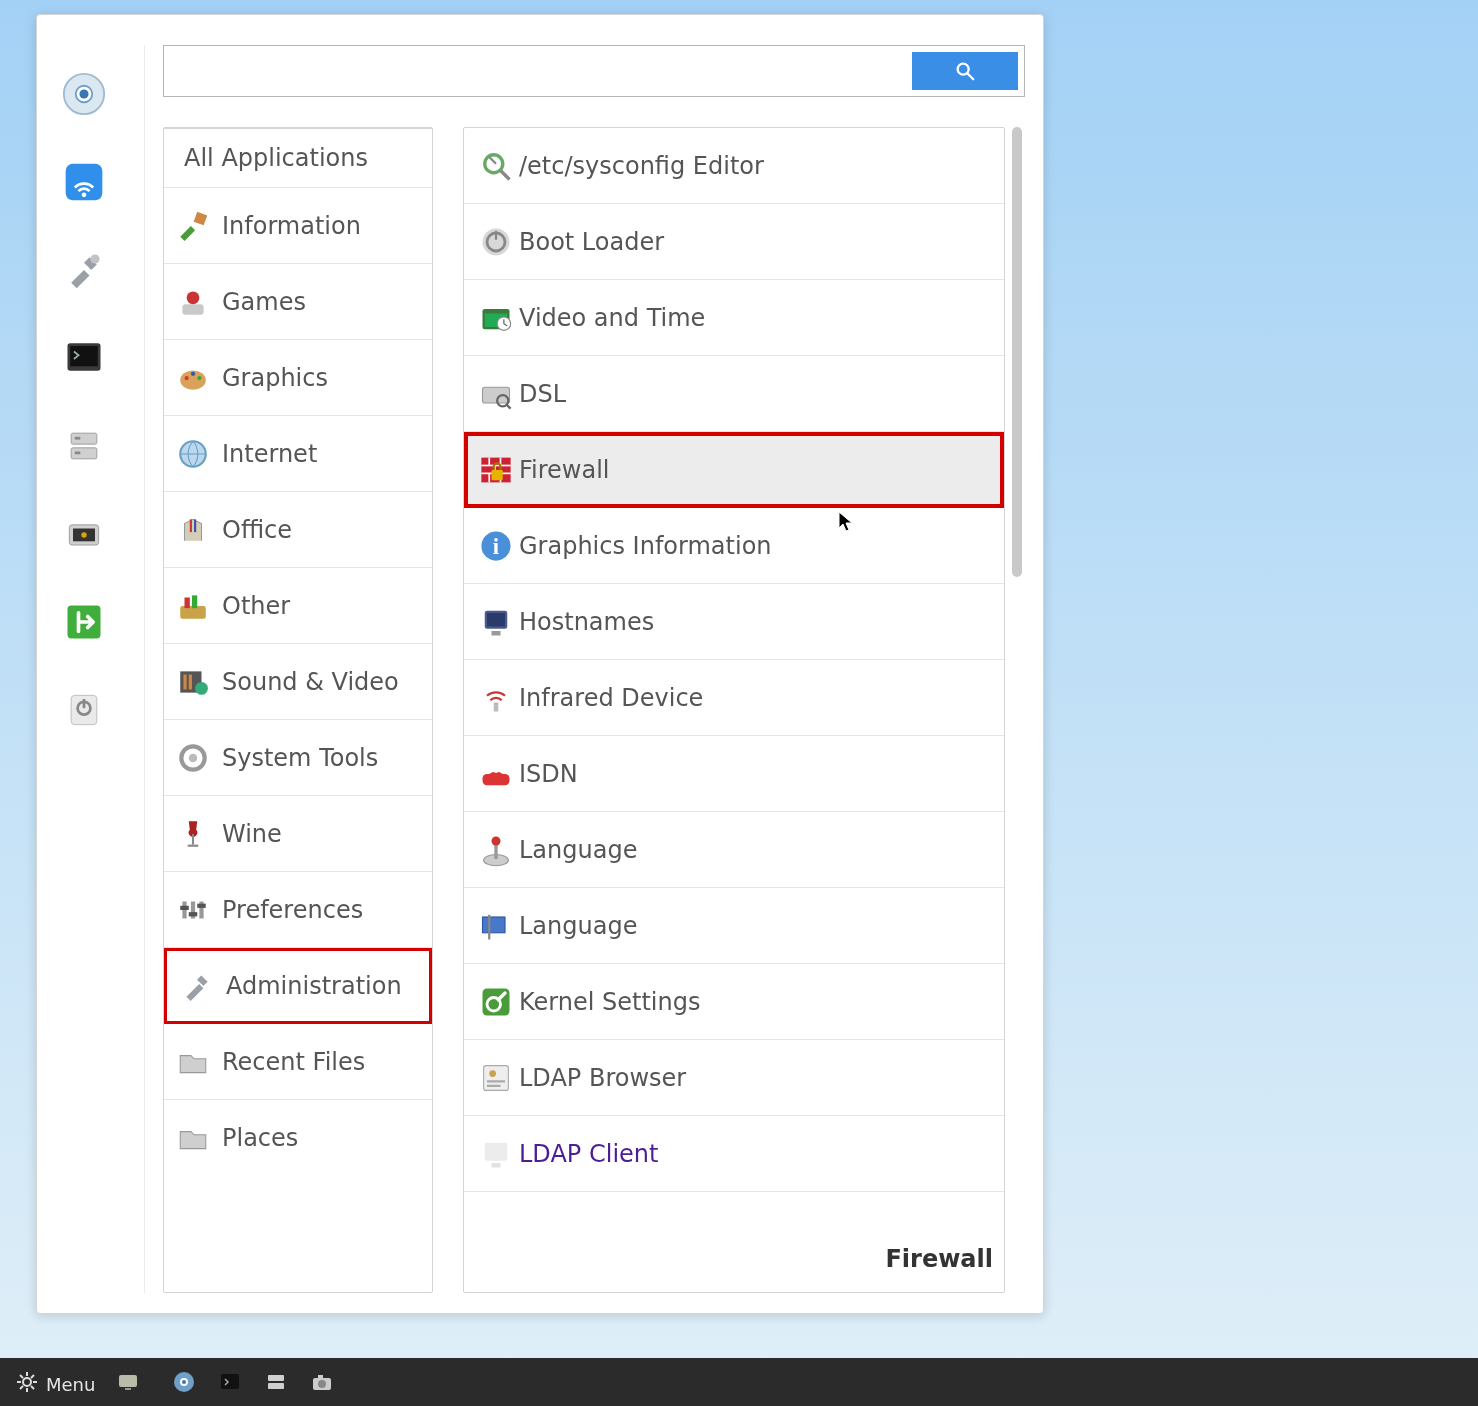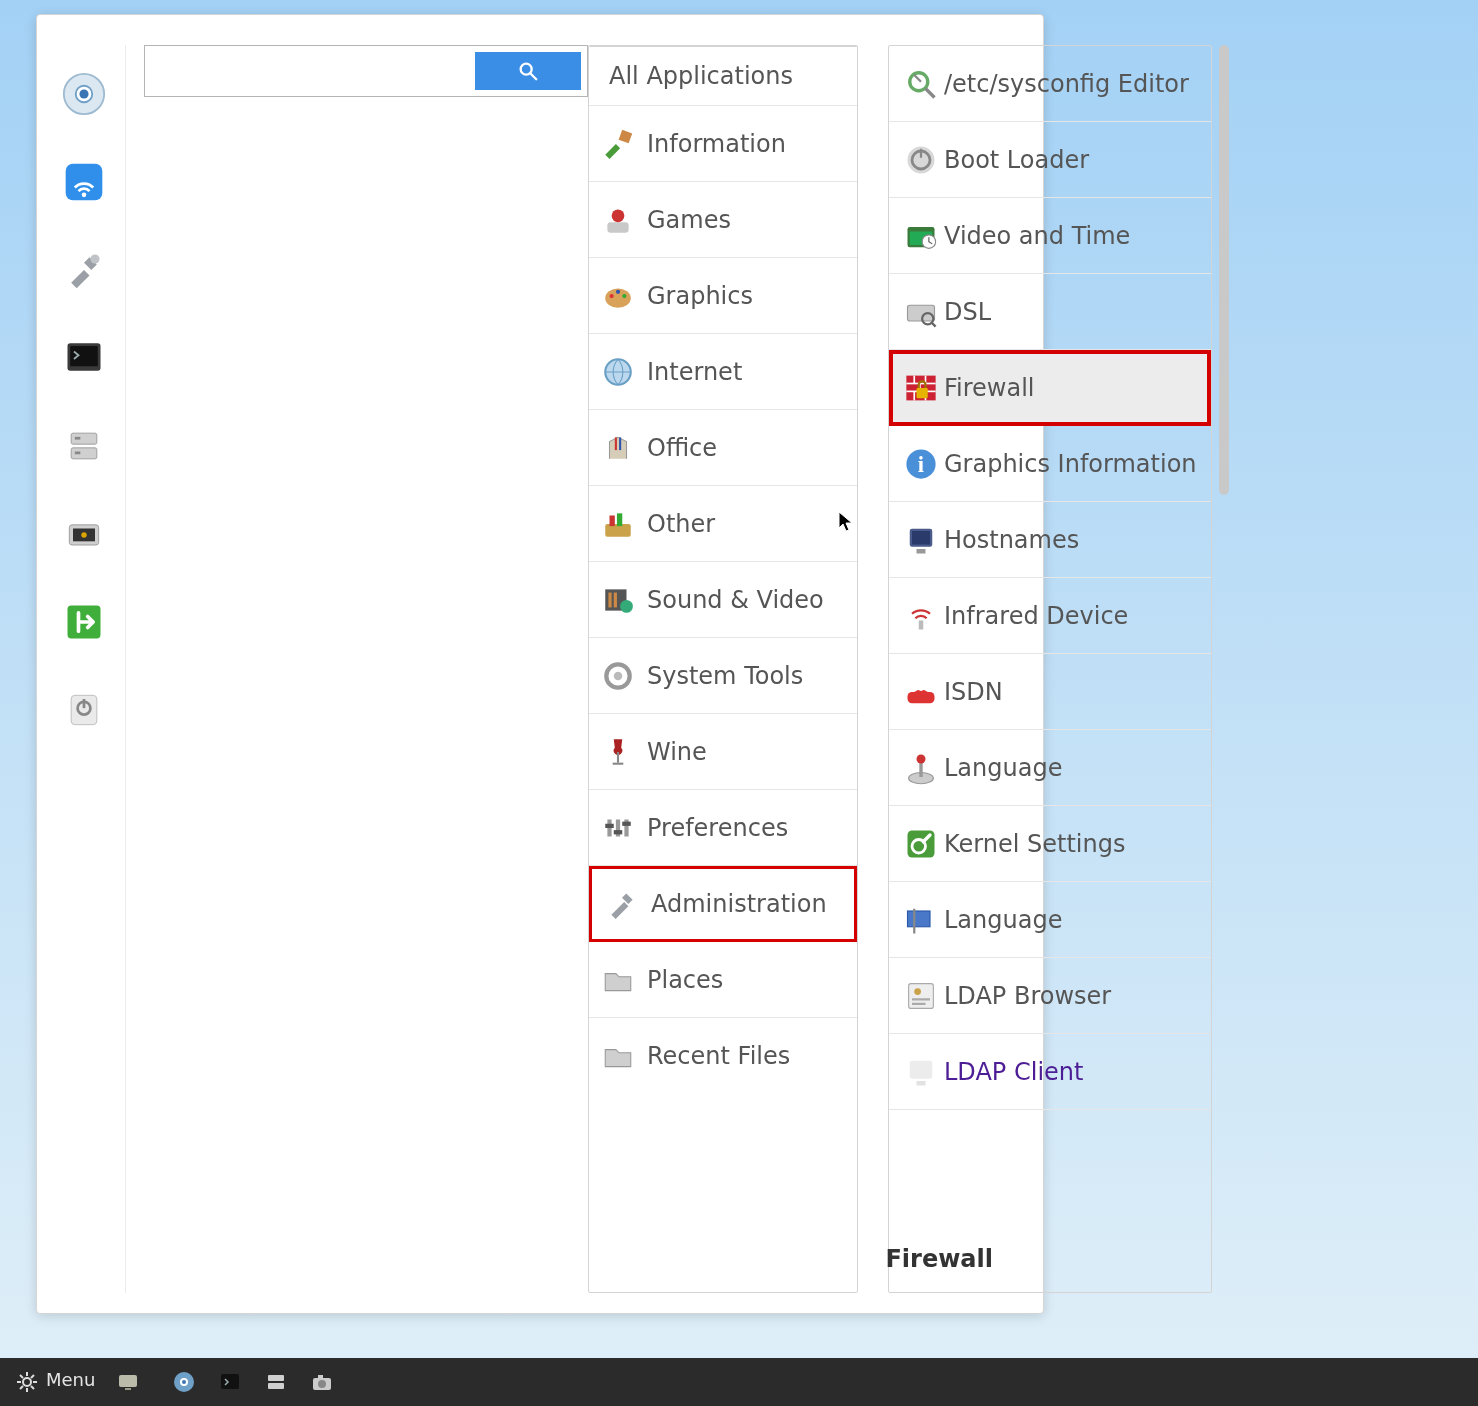--- a/index.html
+++ b/index.html
@@ -33,21 +33,21 @@
     gap: 30px;
     border-right: 1px solid #ececec;
   }
   .fav-item {
     width: 58px; height: 58px;
     display: flex; align-items: center; justify-content: center;
     border-radius: 4px;
   }
   .fav-item svg, .fav-item .ico { width: 44px; height: 44px; }
 
-  .main-col { flex: 1; display: flex; flex-direction: row; padding: 0 18px; }
+  .main-col { flex: 1; display: flex; flex-direction: column; padding: 0 18px; }
 
   .search-row {
     display: flex;
     border: 1px solid #b5b5b5;
     height: 52px;
     align-items: stretch;
     margin-bottom: 30px;
   }
   .search-input {
     flex: 1;
@@ -146,21 +146,21 @@
     position: absolute;
     left: 0; right: 0; bottom: 0;
     height: 48px;
     background: #2b2b2b;
     display: flex;
     align-items: center;
     padding: 0 8px;
     gap: 8px;
   }
   .taskbar .tb-item {
-    display: flex; align-items: flex-start; gap: 6px;
+    display: flex; align-items: flex-end; gap: 6px;
     padding: 4px 6px;
     color: #e5e5e5;
     font-size: 18px;
   }
   .tb-ico { width: 26px; height: 26px; display:flex; align-items:center; justify-content:center; }
   .tb-ico svg { width: 24px; height: 24px; }
 
   .lbl { white-space: nowrap; }
 </style>
 </head>
@@ -357,29 +357,29 @@
                 </svg>
               </span>
             <span class="lbl">Administration</span>
           </div>
           <div class="row">
             <span class="cat-ico">
                 <svg viewBox="0 0 32 32">
                   <path d="M4 10h10l3 3h11v13H4z" fill="#cfcfcf" stroke="#999"></path>
                 </svg>
               </span>
+            <span class="lbl">Recent Files</span>
+          </div>
+          <div class="row">
+            <span class="cat-ico">
+                <svg viewBox="0 0 32 32">
+                  <path d="M4 10h10l3 3h11v13H4z" fill="#cfcfcf" stroke="#999"></path>
+                </svg>
+              </span>
             <span class="lbl">Places</span>
-          </div>
-          <div class="row">
-            <span class="cat-ico">
-                <svg viewBox="0 0 32 32">
-                  <path d="M4 10h10l3 3h11v13H4z" fill="#cfcfcf" stroke="#999"></path>
-                </svg>
-              </span>
-            <span class="lbl">Recent Files</span>
           </div>
         </div>
 
         <div class="app-area">
           <div class="app-list">
             <div class="arow">
               <span class="app-ico">
                   <svg viewBox="0 0 32 32">
                     <circle cx="14" cy="14" r="8" fill="none" stroke="#6a6" stroke-width="3"></circle>
                     <line x1="20" y1="20" x2="28" y2="28" stroke="#888" stroke-width="3"></line>
@@ -483,36 +483,36 @@
                     <ellipse cx="16" cy="25" rx="11" ry="5" fill="#ccc" stroke="#999"></ellipse>
                     <rect x="14.5" y="10" width="3" height="14" fill="#999"></rect>
                     <circle cx="16" cy="8" r="4" fill="#c33"></circle>
                   </svg>
                 </span>
               <span class="lbl">Language</span>
             </div>
             <div class="arow">
               <span class="app-ico">
                   <svg viewBox="0 0 32 32">
+                    <rect x="4" y="8" width="20" height="14" fill="#4a78c8"></rect>
+                    <rect x="4" y="8" width="20" height="14" fill="none" stroke="#2a58a8"></rect>
+                    <rect x="9" y="6" width="2" height="22" fill="#888"></rect>
+                  </svg>
+                </span>
+              <span class="lbl">Language</span>
+            </div>
+            <div class="arow">
+              <span class="app-ico">
+                  <svg viewBox="0 0 32 32">
                     <rect x="4" y="4" width="24" height="24" rx="4" fill="#4a9b3a"></rect>
                     <circle cx="14" cy="18" r="6" fill="none" stroke="#fff" stroke-width="2.5"></circle>
                     <path d="M24 8l-6 6" stroke="#fff" stroke-width="3" stroke-linecap="round"></path>
                   </svg>
                 </span>
               <span class="lbl">Kernel Settings</span>
-            </div>
-            <div class="arow">
-              <span class="app-ico">
-                  <svg viewBox="0 0 32 32">
-                    <rect x="4" y="8" width="20" height="14" fill="#4a78c8"></rect>
-                    <rect x="4" y="8" width="20" height="14" fill="none" stroke="#2a58a8"></rect>
-                    <rect x="9" y="6" width="2" height="22" fill="#888"></rect>
-                  </svg>
-                </span>
-              <span class="lbl">Language</span>
             </div>
             <div class="arow">
               <span class="app-ico">
                   <svg viewBox="0 0 32 32">
                     <rect x="5" y="5" width="22" height="22" rx="2" fill="#eee" stroke="#aaa"></rect>
                     <circle cx="13" cy="12" r="3" fill="#caa24a"></circle>
                     <rect x="8" y="18" width="16" height="2" fill="#aaa"></rect>
                     <rect x="8" y="22" width="12" height="2" fill="#aaa"></rect>
                   </svg>
                 </span>

